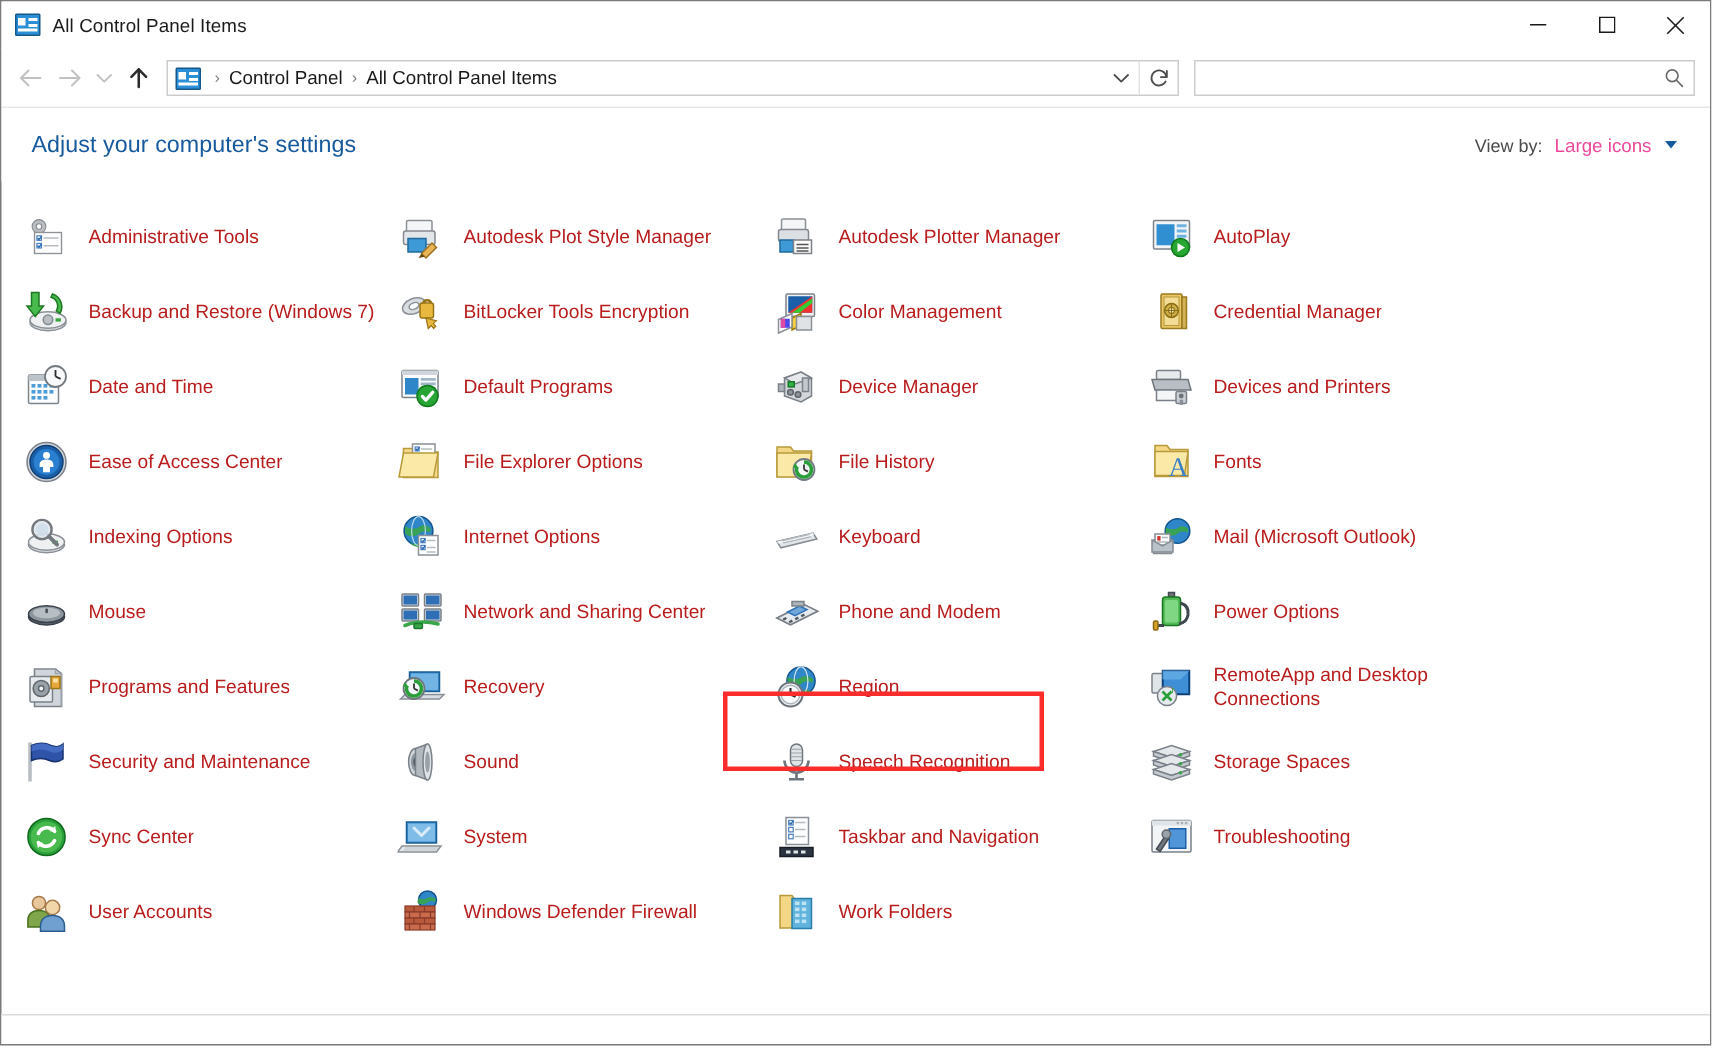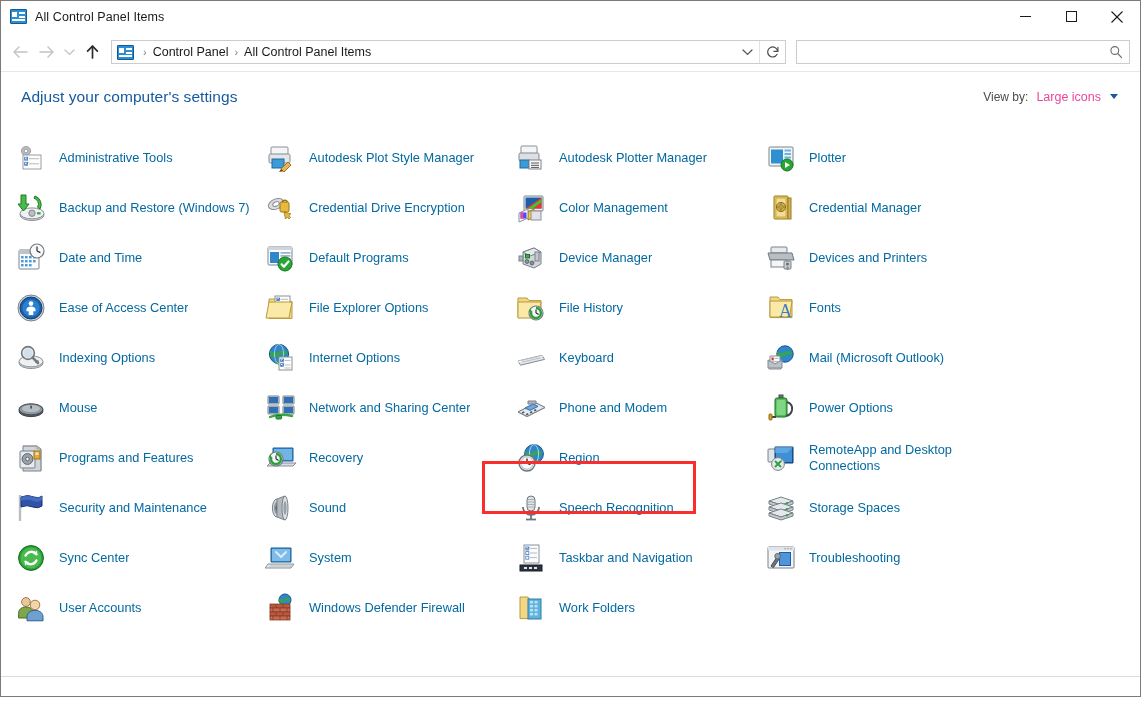--- a/index.html
+++ b/index.html
@@ -135,21 +135,21 @@
     display: flex; align-items: center; gap: 12px;
     padding-right: 8px;
     height: 50px;
     cursor: default;
   }
   .cp-icon {
     flex: 0 0 32px; width: 32px; height: 32px;
     position: relative;
   }
   .cp-label {
-    font-size: 12.8px; color: #0369a1; line-height: 16px;
+    font-size: 12.8px; color: #b91c1c; line-height: 16px;
     overflow: hidden;
   }
 
   
   .highlight-box {
     position: absolute;
     border: 3px solid #fb2c2c;
     pointer-events: none;
     z-index: 5;
   }
@@ -314,42 +314,42 @@
           <span class="cp-icon"><svg viewBox="0 0 32 32" width="32" height="32">
               <rect x="4" y="5" width="24" height="19" rx="1" fill="#f2f4f6" stroke="#7e838a"></rect>
               <rect x="6" y="7.5" width="12" height="14" fill="#2f8fd0"></rect>
               <rect x="19.5" y="7.5" width="6.5" height="2" fill="#6fb4e0"></rect>
               <rect x="19.5" y="11" width="6.5" height="2" fill="#6fb4e0"></rect>
               <rect x="19.5" y="14.5" width="6.5" height="2" fill="#6fb4e0"></rect>
               <rect x="19.5" y="18" width="6.5" height="2" fill="#6fb4e0"></rect>
               <circle cx="22" cy="23" r="6" fill="#27a632" stroke="#0f7a1c"></circle>
               <path d="M20 20 l5 3 -5 3z" fill="#fff"></path>
             </svg></span>
-          <span class="cp-label">Plotter</span>
+          <span class="cp-label">AutoPlay</span>
         </div>
         <div class="cp-item" style="grid-area: 2 / 1;">
           <span class="cp-icon"><svg viewBox="0 0 32 32" width="32" height="32">
               <ellipse cx="17" cy="23" rx="12" ry="5.5" fill="#d6dade" stroke="#8b9097"></ellipse>
               <ellipse cx="17" cy="21.4" rx="12" ry="5.5" fill="#eef0f2" stroke="#8b9097"></ellipse>
               <circle cx="17" cy="21.2" r="3.2" fill="#b9bec3" stroke="#838a90"></circle>
               <rect x="22" y="20.2" width="3.6" height="2.2" fill="#3aa33f"></rect>
               <path d="M6 3 l5 0 0 9 3 0 -5.5 7 -5.5 -7 3 0z" fill="#49bb4e" stroke="#1e7a22"></path>
               <path d="M20 4 a9 9 0 0 1 5 13 l-2.5 -1.8 a6 6 0 0 0 -3.5 -9z" fill="#49bb4e" stroke="#1e7a22"></path>
             </svg></span>
           <span class="cp-label">Backup and Restore (Windows 7)</span>
         </div>
         <div class="cp-item" style="grid-area: 2 / 2;">
           <span class="cp-icon"><svg viewBox="0 0 32 32" width="32" height="32">
               <ellipse cx="11" cy="12" rx="8" ry="5" fill="#d9dde1" stroke="#8b9097" transform="rotate(-22 11 12)"></ellipse>
               <ellipse cx="11" cy="12" rx="3.4" ry="2.1" fill="#fbfcfd" stroke="#8b9097" transform="rotate(-22 11 12)"></ellipse>
               <rect x="15" y="10" width="9" height="10" rx="1.5" fill="#e8b93e" stroke="#9a7516"></rect>
               <path d="M17 10 a3 3 0 0 1 5.5 0" fill="none" stroke="#9a7516" stroke-width="1.6"></path>
               <path d="M19 20 l1.5 7 2 -2 1.6 2 1.4-1.5 -1.6-2 2-1.6z" fill="#e8b93e" stroke="#9a7516" stroke-width=".8"></path>
             </svg></span>
-          <span class="cp-label">Credential Drive Encryption</span>
+          <span class="cp-label">BitLocker Tools Encryption</span>
         </div>
         <div class="cp-item" style="grid-area: 2 / 3;">
           <span class="cp-icon"><svg viewBox="0 0 32 32" width="32" height="32">
               <rect x="9" y="4" width="19" height="15" rx="1" fill="#f0f2f4" stroke="#7e838a"></rect>
               <rect x="10.5" y="5.5" width="16" height="11" fill="#1a5fa8"></rect>
               <path d="M10.5 16.5 L26.5 5.5 L26.5 16.5z" fill="#e33"></path>
               <path d="M13 16.5 L26.5 7 L26.5 10 L18 16.5z" fill="#3c3"></path>
               <path d="M13 20 l6 -3 0 8 -6 3z" fill="#f4d03f" stroke="#9c7a10"></path>
               <path d="M4 21 l9 -4 0 9 -9 4z" fill="#fafbfc" stroke="#8b9097"></path>
               <rect x="5.5" y="20.5" width="6" height="6" fill="#4a4af0"></rect>

